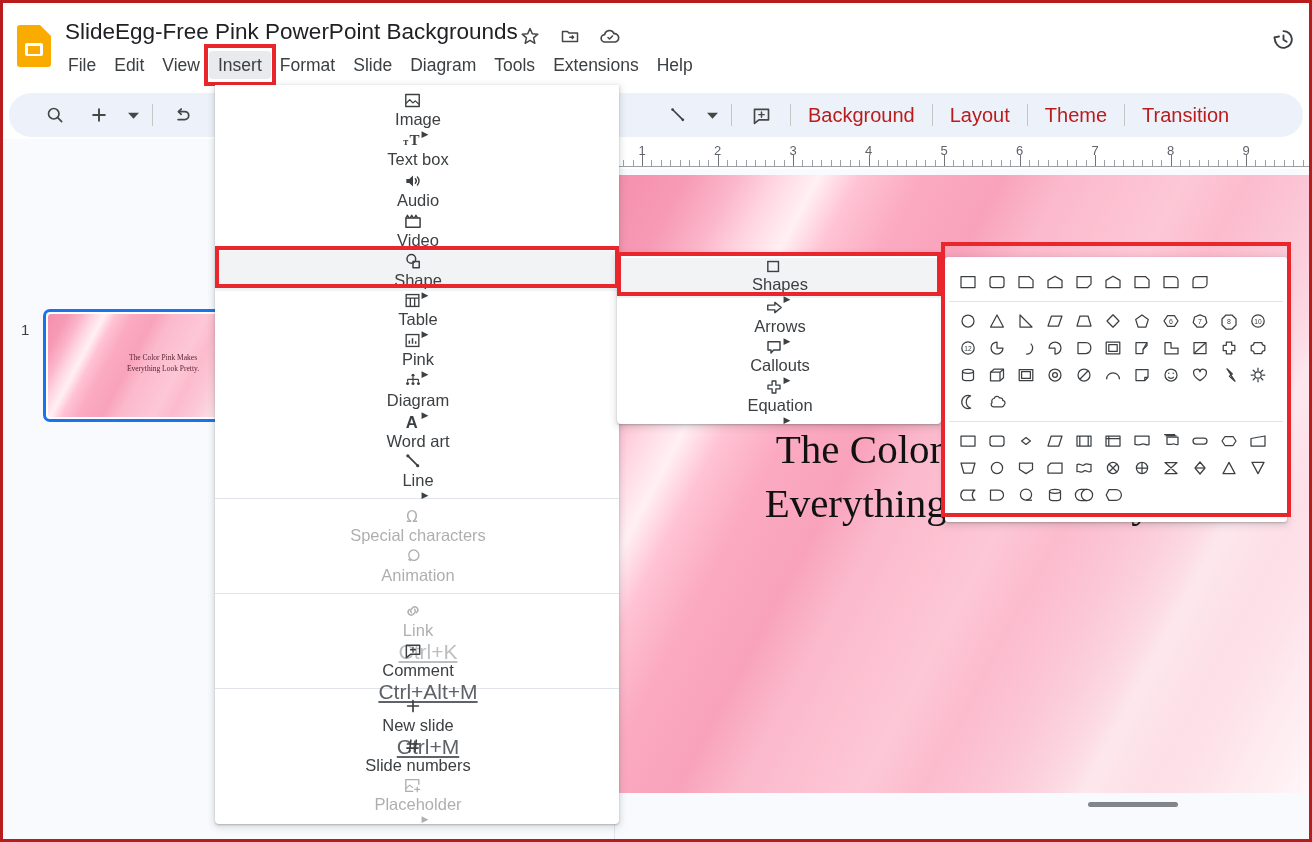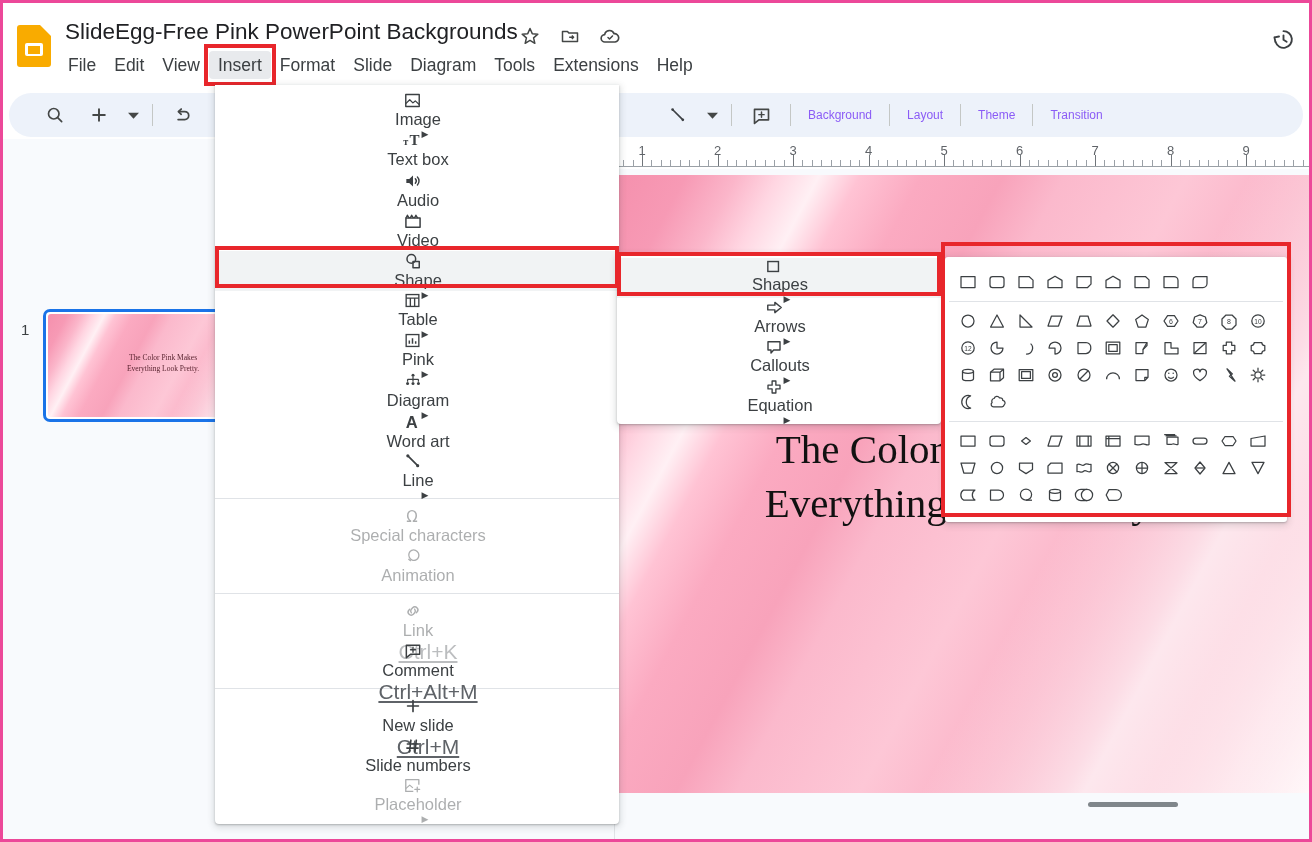--- a/index.html
+++ b/index.html
@@ -3,21 +3,21 @@
 <meta charset="utf-8">
 <style>
   * { box-sizing: border-box; margin: 0; padding: 0; }
   html, body {
     width: 1312px; height: 842px;
     font-family: "Liberation Sans", sans-serif;
     background: #fff; overflow: hidden;
   }
   #app {
     position: relative; width: 1312px; height: 842px;
-    border: 3px solid #ec4899; background: #ffffff; overflow: hidden;
+    border: 3px solid #b91c1c; background: #ffffff; overflow: hidden;
   }
 
   
   .titlebar { position: absolute; left: 0; top: 0; width: 1306px; height: 82px; background:#fff; }
   .logo { position:absolute; left:14px; top:22px; width:34px; height:42px; }
   .logo-body { position:absolute; left:0; top:0; width:34px; height:42px;
     background:#F9AB00; border-radius:3px; }
   .logo-fold { position:absolute; right:0; top:0; width:11px; height:11px;
     background:#fff; clip-path: polygon(100% 0, 0 0, 100% 100%); }
   .logo-win { position:absolute; left:8px; top:18px; width:18px; height:13px;
@@ -48,21 +48,21 @@
     border:4px solid #e8262b; pointer-events:none;
   }
 
   
   .toolbar { position:absolute; left:6px; top:90px; width:1294px; height:44px;
     background:#edf2fa; border-radius:22px; display:flex; align-items:center; }
   .tb-ico { width:36px; height:36px; margin:0 4px; display:flex; align-items:center;
     justify-content:center; color:#444746; border-radius:50%; cursor:pointer; }
   .tb-ico.small { width:22px; margin:0 1px; }
   .tb-sep { width:1px; height:22px; background:#c4c7c5; margin:0 7px; }
-  .tb-text { font-size:12px; color:#8b5cf6; padding:6px 10px; border-radius:4px;
+  .tb-text { font-size:20px; color:#b91c1c; padding:6px 10px; border-radius:4px;
     white-space:nowrap; cursor:pointer; }
 
   
   .ruler { position:absolute; left:612px; top:140px; width:694px; height:26px;
     background:#fff; }
   .ruler-baseline { position:absolute; left:0; bottom:2px; width:100%; height:1px; background:#9aa0a6; }
   .tick { position:absolute; bottom:3px; width:1px; background:#9aa0a6; }
   .tick.major { height:11px; background:#70757a; }
   .tick.minor { height:6px; }
   .tick-lbl { position:absolute; bottom:11px; transform:translateX(-50%);

